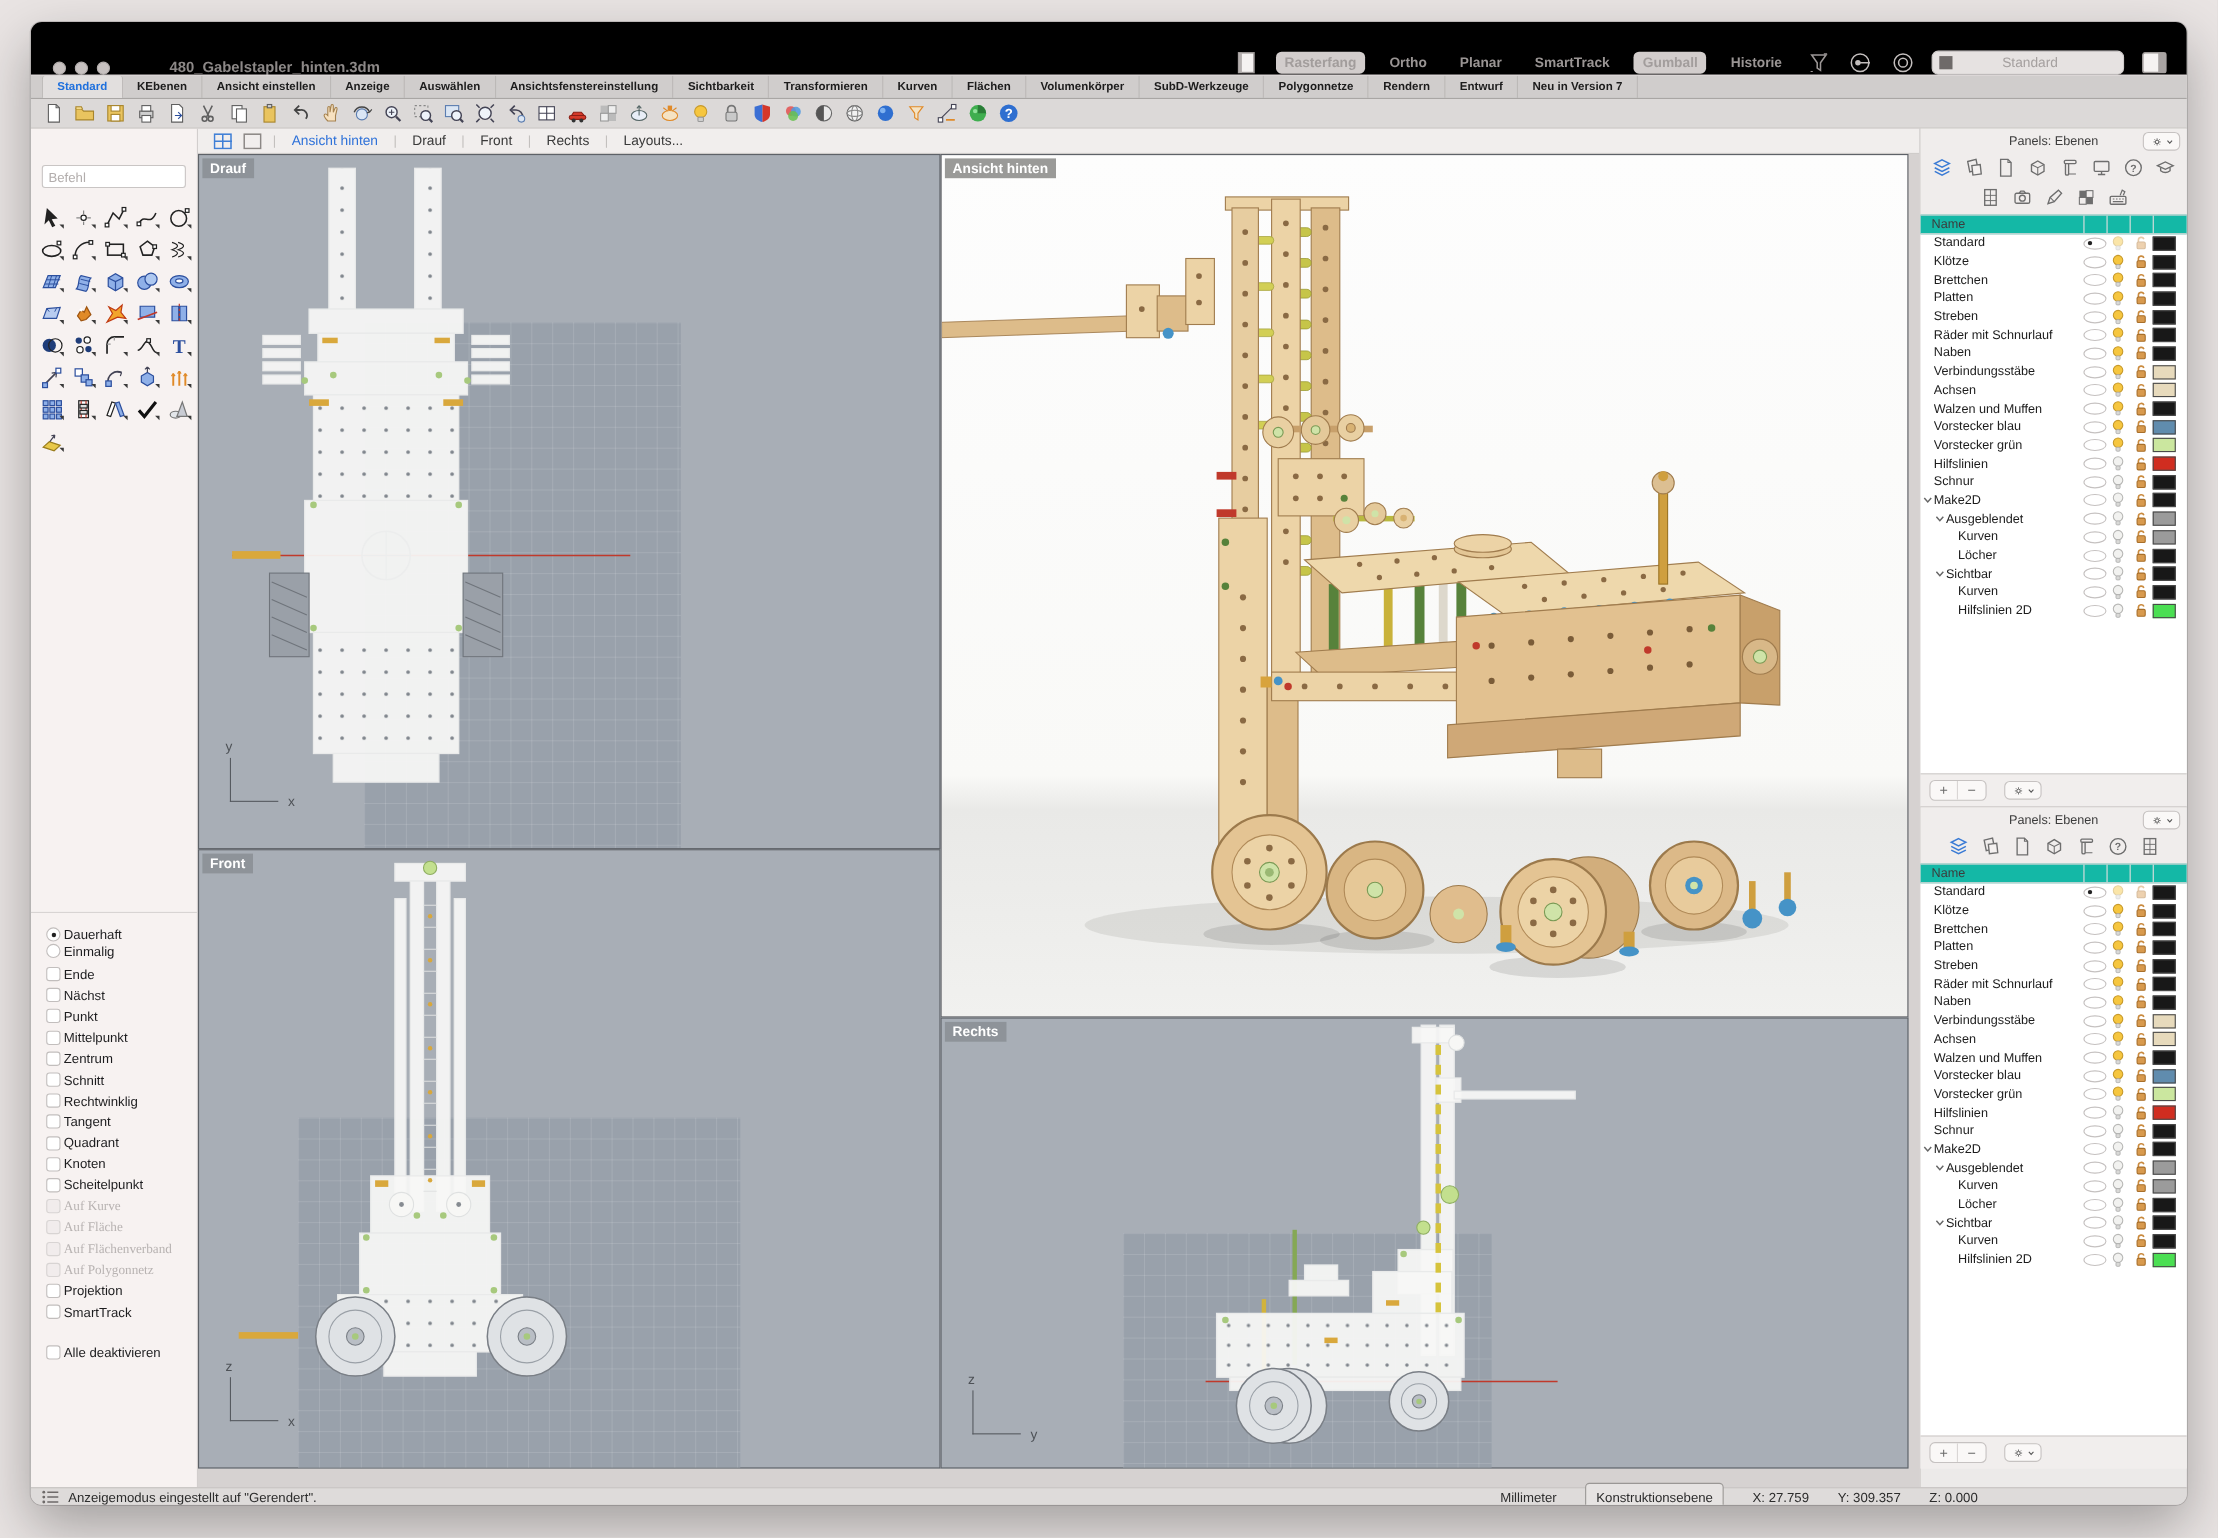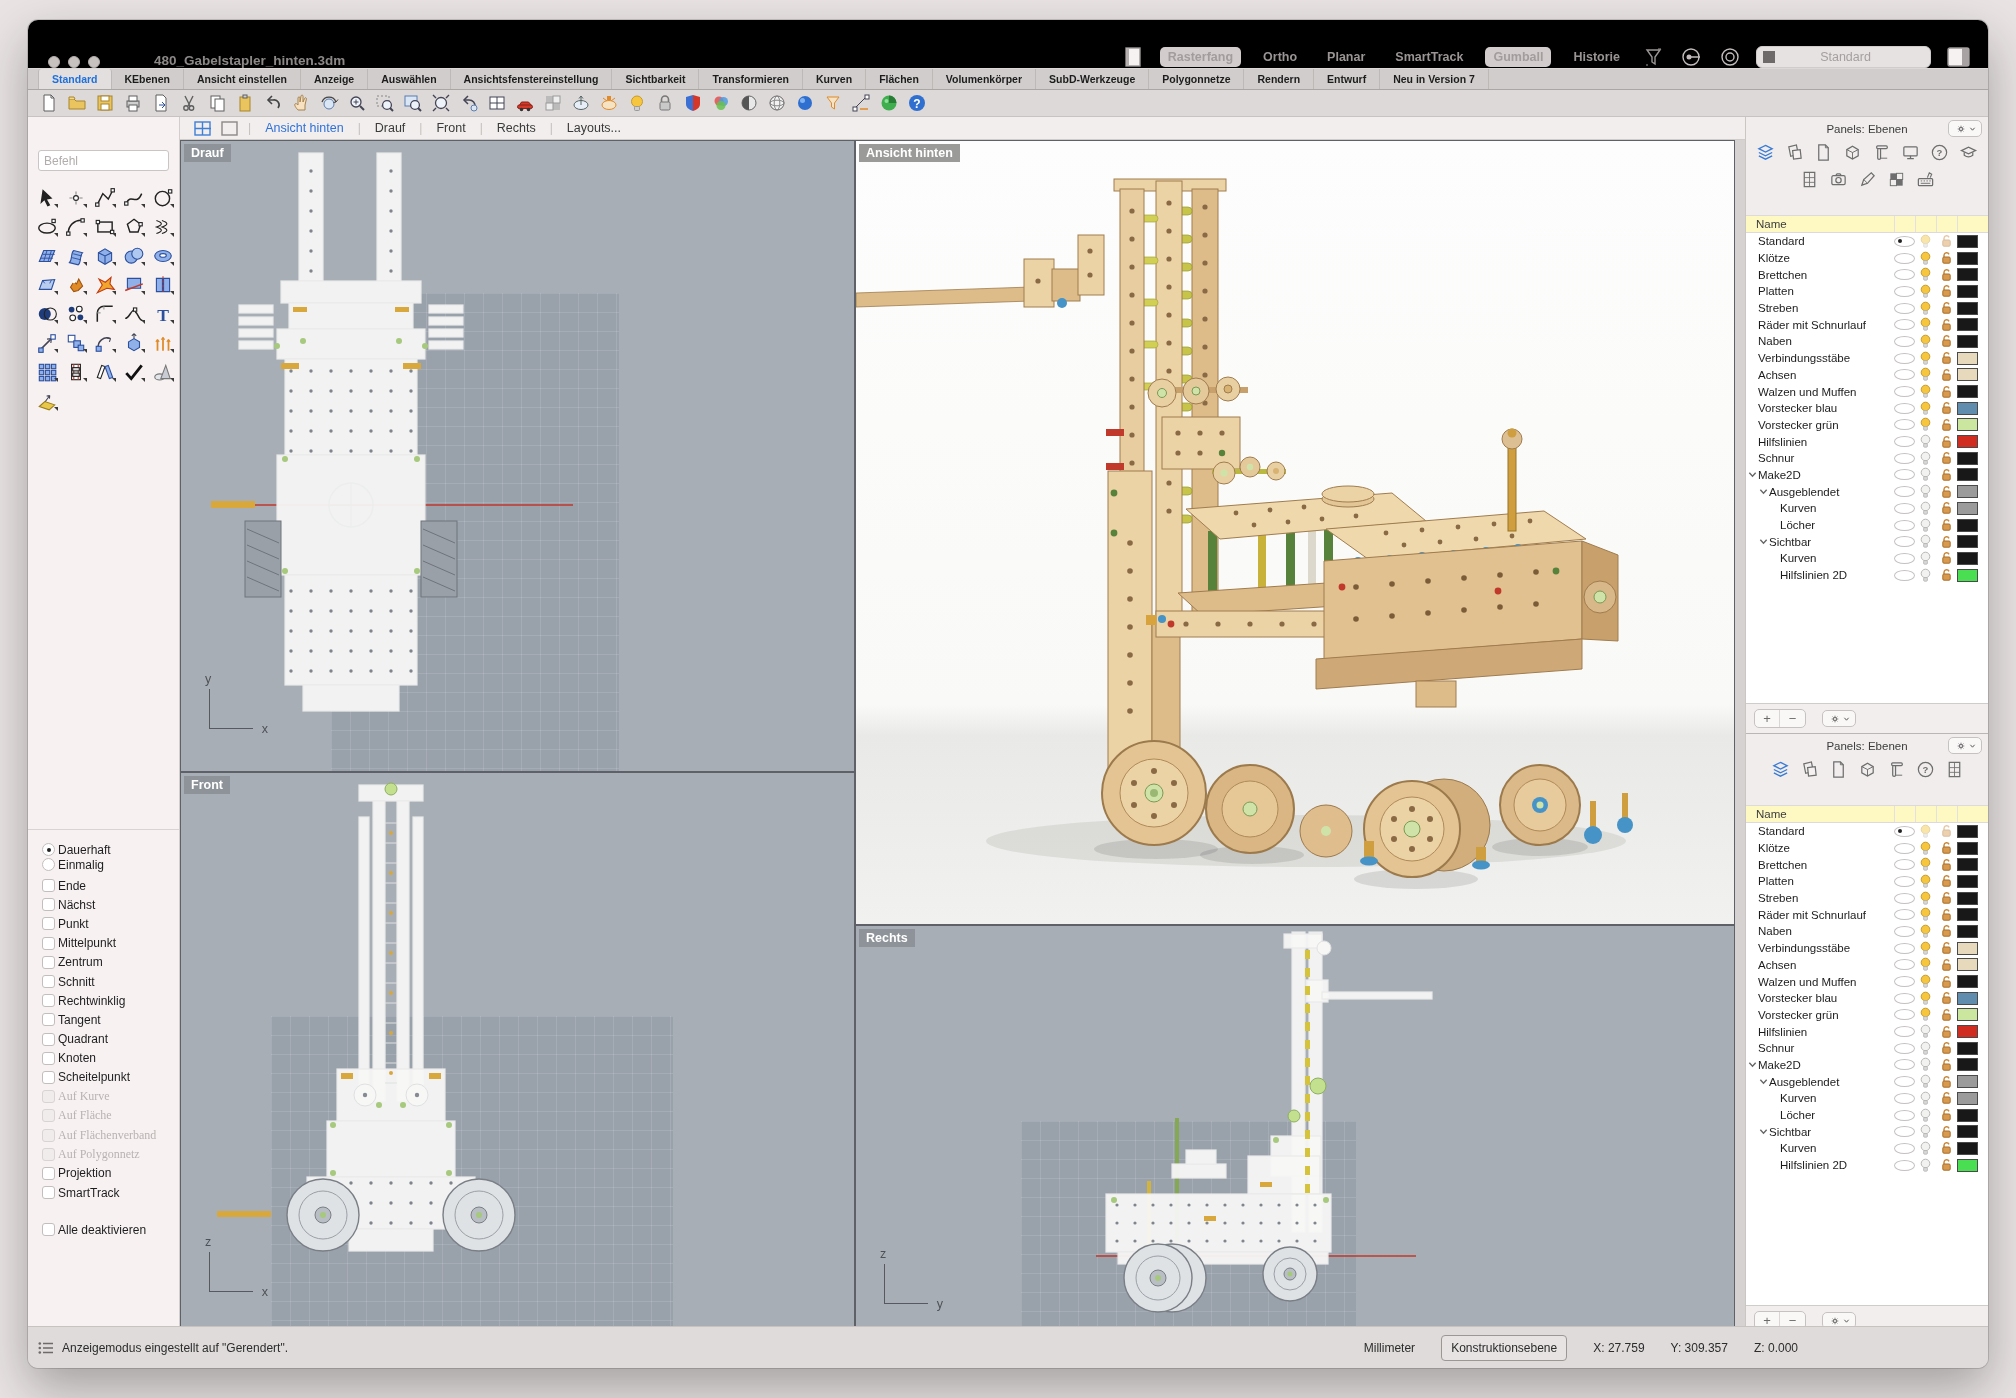--- a/index.html
+++ b/index.html
@@ -86,42 +86,42 @@
   
   .rightbar{flex:1;background:#eceae9;position:relative;border-left:1px solid #c9c6c4;}
   .panel{position:absolute;left:0;width:100%;background:#f0edec;display:flex;flex-direction:column;}
   .panel1{top:0;height:617px;border-bottom:1px solid #b9b6b4;}
   .panel2{top:617px;height:601px;}
   .phdr{height:24px;display:flex;align-items:center;justify-content:center;position:relative;flex:0 0 auto;}
   .phdr .ptitle{font-size:11.5px;color:#3c3c3c;}
   .gearbtn{position:absolute;right:6px;top:3px;width:34px;height:17px;border:1px solid #c6c2c1;
     border-radius:5px;background:#faf8f7;display:flex;align-items:center;justify-content:center;gap:2px;}
   .picons{display:flex;justify-content:center;gap:10px;height:27px;align-items:center;flex:0 0 auto;}
-  .pnamehdr{height:18px;background:#fef9c3;border-top:1px solid #dedad9;border-bottom:1px solid #dedad9;
-    display:flex;align-items:center;font-size:11.5px;color:#3c3c3c;padding-left:10px;flex:0 0 auto;position:relative;margin-top:20px;}
+  .pnamehdr{height:18px;background:#14b8a6;border-top:1px solid #dedad9;border-bottom:1px solid #dedad9;
+    display:flex;align-items:center;font-size:11.5px;color:#3c3c3c;padding-left:10px;flex:0 0 auto;position:relative;}
   .pnh-cols{position:absolute;right:10px;top:0;height:100%;display:flex;}
   .pnh-cols span{width:21px;border-left:1px solid #e4e0df;height:100%;}
   .playerlist{background:#fff;flex:1;overflow:hidden;}
   .lrow{display:flex;align-items:center;height:16.7px;}
   .lrow .lchev{width:10px;margin-left:2px;flex:0 0 auto;display:flex;}
   .lname{font-size:11.5px;color:#1c1c1c;white-space:nowrap;overflow:hidden;flex:1;}
   .lctl{display:flex;align-items:center;flex:0 0 auto;margin-right:10px;}
   .lctl span{width:21px;display:flex;justify-content:center;align-items:center;}
   .lrow.faded .bulbi,.lrow.faded .locki{opacity:.45;}
   .lradio{width:11px;height:11px;border-radius:50%;border:1px solid #c5c1c0;background:#fff;position:relative;}
   .lradio.cur::after{content:"";position:absolute;left:2.5px;top:2.5px;width:4px;height:4px;border-radius:50%;background:#222;}
   .lswatch{width:13px;height:13px;border:1px solid #4a4a4a;}
   .pbottom{height:30px;background:#f1eeed;border-top:1px solid #cfccca;display:flex;align-items:center;
     padding-left:8px;gap:16px;flex:0 0 auto;}
   .seg{display:flex;border:1px solid #c6c2c1;border-radius:5px;overflow:hidden;background:#faf8f7;}
   .seg b{width:25px;height:17px;display:flex;align-items:center;justify-content:center;font-size:13px;
     color:#6b6b6b;font-weight:normal;}
   .seg b:first-child{border-right:1px solid #dad6d5;}
   
-  .statusbar{height:42px;background:#dedbda;border-top:1px solid #c6c3c1;display:flex;align-items:center;
+  .statusbar{height:16px;background:#dedbda;border-top:1px solid #c6c3c1;display:flex;align-items:center;
     flex:0 0 auto;font-size:12px;color:#2c2c2c;position:relative;}
   .sbleft{display:flex;align-items:center;gap:8px;margin-left:10px;}
   .sbright{position:absolute;right:190px;display:flex;align-items:center;gap:26px;}
   .cplanepill{border:1px solid #9a9795;border-radius:4px;padding:5px 9px;background:#e6e3e2;}
 </style>
 </head>
 <body>
 
 <div class="stage">
 <div class="window">

